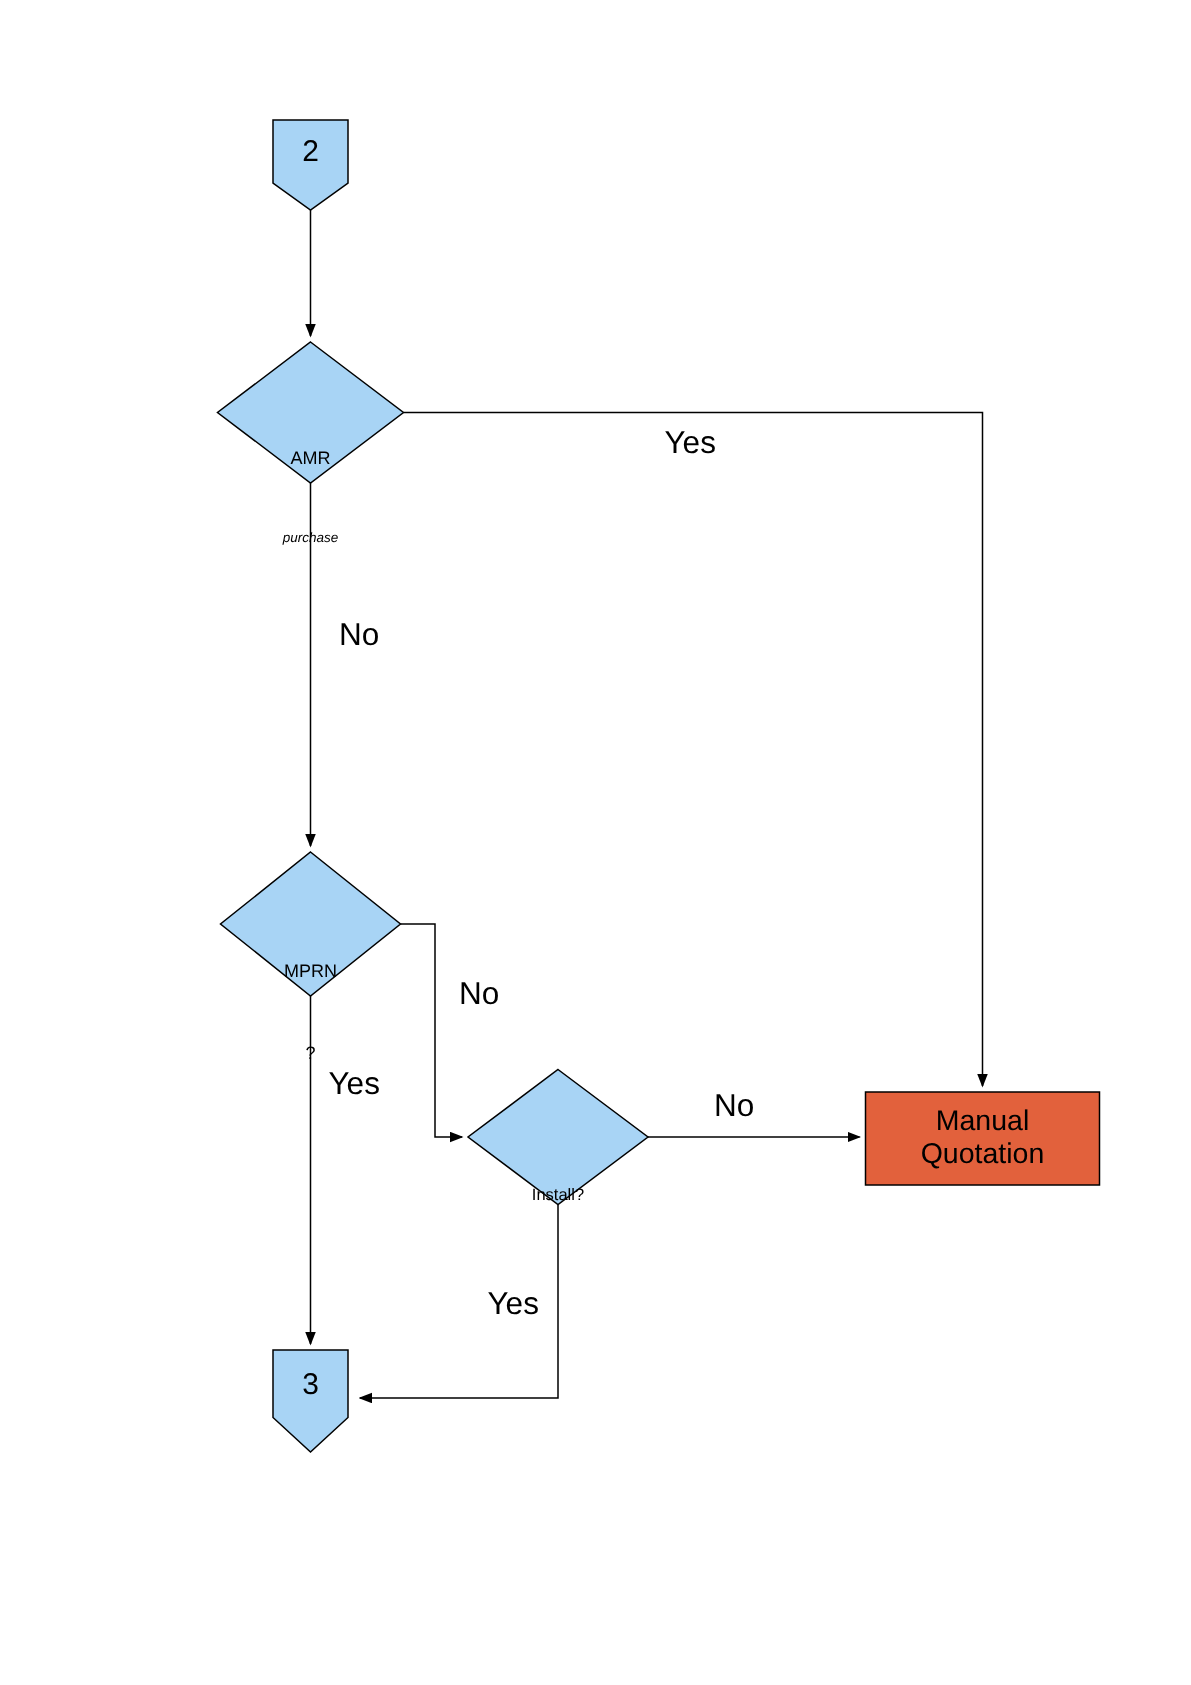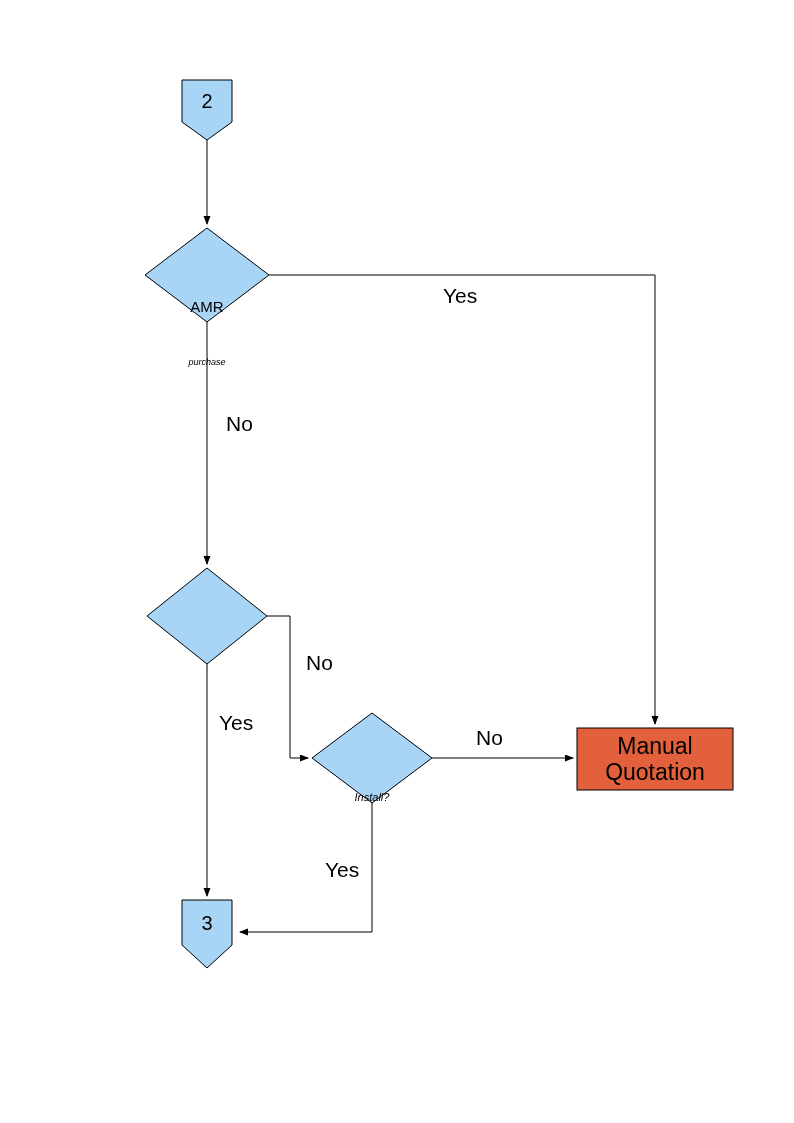--- a/index.html
+++ b/index.html
@@ -43,37 +43,37 @@
     white-space: pre;
   }
   .connector-lbl {
     font-size: 20px;
     text-align: center;
   }
   .diamond-lbl {
     text-align: center;
     line-height: 1.25;
   }
-  .diamond-lbl .l1 { font-size: 15px; display: block; }
+  .diamond-lbl .l1 { font-size: 12px; display: block; }
   .diamond-lbl .l2 { font-size: 9px;  display: block; font-style: italic; }
   .diamond-lbl .single { font-size: 11px; display: block; }
   .edge-lbl {
     font-size: 21px;
   }
   .process-lbl {
     position: absolute;
     left: 577px;
     top: 728px;
     width: 156px;
     height: 62px;
     display: flex;
     align-items: center;
     justify-content: center;
     text-align: center;
-    font-size: 23px;
+    font-size: 19px;
     line-height: 1.15;
     color: #000000;
   }
   .process-lbl .inner { width: 110px; white-space: normal; }
 </style>
 </head>
 <body>
 
 <div id="canvas">
 
@@ -104,26 +104,30 @@
 
   <div class="lbl diamond-lbl" style="left:147px; top:258px; width:120px;">
     <span class="l1">AMR</span>
     <span class="l2">purchase</span>
   </div>
 
   <div class="lbl edge-lbl" style="left:443px; top:284px;">Yes</div>
 
   <div class="lbl edge-lbl" style="left:226px; top:412px;">No</div>
 
+  <div class="lbl diamond-lbl" style="left:147px; top:600px; width:120px;">
+    <span class="l1">MPRN</span>
+    <span class="l1">?</span>
+  </div>
 
   <div class="lbl edge-lbl" style="left:306px; top:651px;">No</div>
 
   <div class="lbl edge-lbl" style="left:219px; top:711px;">Yes</div>
 
-  <div class="lbl diamond-lbl" style="left:312px; top:751px; width:120px;font-style:italic;">
+  <div class="lbl diamond-lbl" style="left:312px; top:751px; width:120px;">
     <span class="single">Install?</span>
   </div>
 
   <div class="lbl edge-lbl" style="left:476px; top:726px;">No</div>
 
   <div class="lbl edge-lbl" style="left:325px; top:858px;">Yes</div>
 
   <div class="process-lbl">
     <span class="inner">Manual Quotation</span>
   </div>

